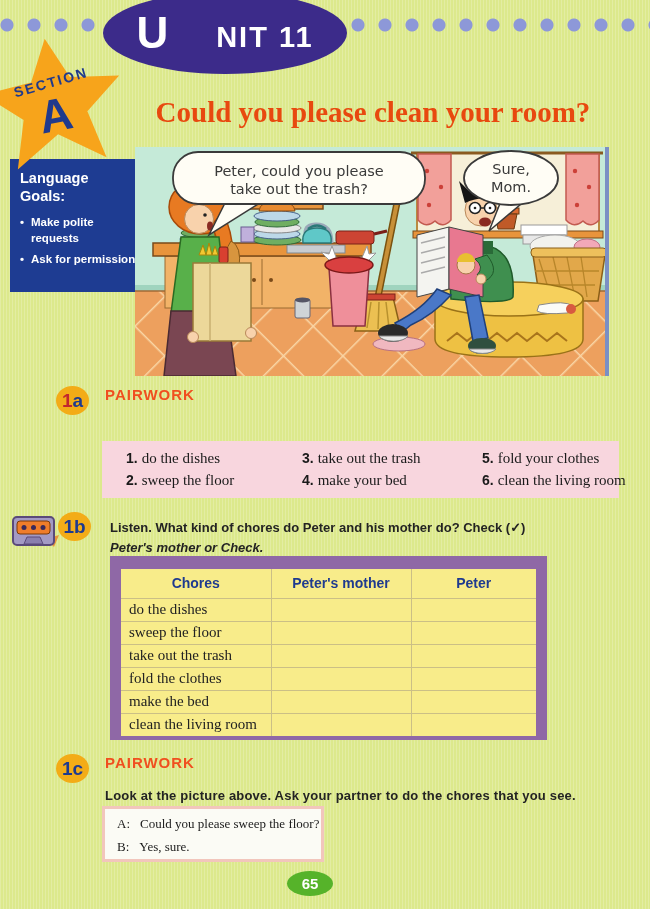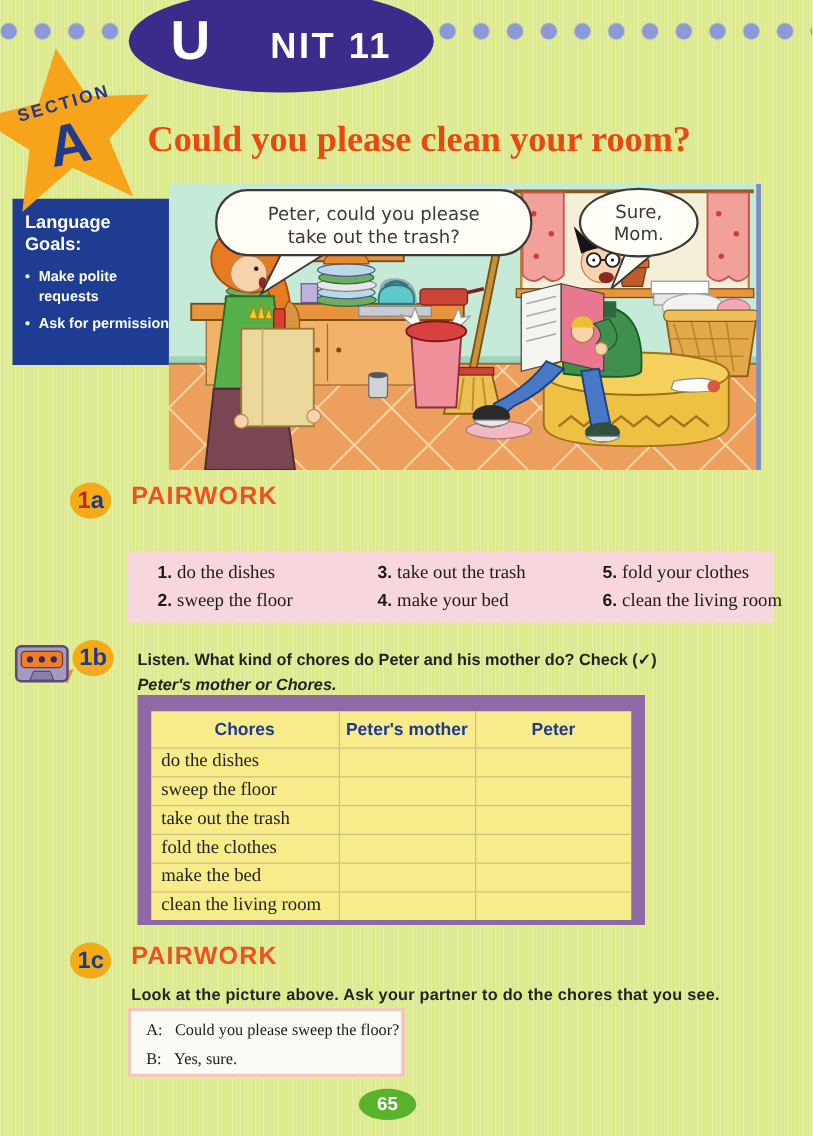--- a/index.html
+++ b/index.html
@@ -34,21 +34,21 @@
   .star-word {
     position:absolute; top:36px; left:8px; width:124px; text-align:center;
     transform:rotate(-8deg); color:#203a8c; font-weight:bold; font-size:14px; letter-spacing:2px;
   }
   .star-letter {
     position:absolute; top:50px; left:0; width:140px; text-align:center;
     color:#203a8c; font-weight:bold; font-size:46px; transform:rotate(-3deg);
   }
   
   .title {
-    position:absolute; left:118px; top:96px; width:510px; text-align:left;
+    position:absolute; left:118px; top:96px; width:510px; text-align:center;
     font-family:"Liberation Serif", serif; font-weight:bold; font-size:29px; color:#e8490f; z-index:2;
   }
   
   .goals {
     position:absolute; left:10px; top:159px; width:134px; height:133px;
     background:#1e3c92; color:#fff; padding:10px 7px 8px 10px; z-index:2;
   }
   .goals-heading { font-weight:bold; font-size:14.5px; line-height:1.25; }
   .goals ul { list-style:none; margin-top:9px; }
   .goals li { font-weight:bold; font-size:11.5px; line-height:1.4; padding-left:11px; position:relative; margin-bottom:5px; }
@@ -59,37 +59,37 @@
   .comic text { font-family:"DejaVu Sans", sans-serif; }
   
   .badge {
     position:absolute; width:33px; height:29px; border-radius:50%; background:#f3ac17;
     display:flex; align-items:center; justify-content:center;
     font-weight:800; font-size:19px; z-index:2;
   }
   .badge .n-red { color:#c2262e; }
   .badge .n-navy { color:#1e3a8f; }
   .badge .l-navy { color:#1e3a8f; }
-  .pairwork { position:absolute; font-weight:bold; font-size:20px; color:#f04f1f; letter-spacing:1px; z-index:2; }
+  .pairwork { position:absolute; font-weight:bold; font-size:15px; color:#f04f1f; letter-spacing:1px; z-index:2; }
   .instr { position:absolute; font-weight:bold; font-size:13px; color:#232323; letter-spacing:.2px; z-index:2; }
   
   .chores-box {
     position:absolute; left:102px; top:441px; width:517px; height:57px; background:#f8d6de; z-index:2;
     display:grid; grid-template-columns:176px 180px 161px; grid-template-rows:1fr 1fr;
     align-items:center; padding:6px 0 6px 24px;
   }
   .chore { font-family:"Liberation Serif", serif; font-size:15px; color:#1a1a1a; white-space:nowrap; }
   .chore .cnum { font-family:"Liberation Sans", sans-serif; font-weight:bold; font-size:14px; margin-right:4px; }
   
   .cassette { position:absolute; left:12px; top:514px; z-index:2; }
   .instr-1b { position:absolute; left:110px; top:518px; width:480px; font-weight:bold; font-size:13px; color:#232323; line-height:1.5; z-index:2; }
   .instr-1b .em { font-style:italic; }
   
   .chart-table-wrap {
-    position:absolute; left:110px; top:556px; width:406px; height:184px;
+    position:absolute; left:110px; top:556px; width:437px; height:184px;
     background:#8f68a6; padding:13px 11px 12px 11px; z-index:2;
   }
   table.chores-table { width:100%; height:100%; border-collapse:collapse; background:#f8ec8a; }
   table.chores-table th {
     font-weight:bold; font-size:14px; color:#1e3a8f; text-align:center; height:29px;
     border:1px solid #cbbf86; border-top:none;
   }
   table.chores-table td {
     font-family:"Liberation Serif", serif; font-size:15px; color:#222; height:23px;
     padding-left:8px; border:1px solid #cbbf86; border-bottom:none;
@@ -337,21 +337,21 @@
         <circle cx="31" cy="13.5" r="2.5" fill="#3a2a5a"></circle>
       <path d="M12 30 l3 -7 h13 l3 7 z" fill="#8a7fae" stroke="#5a4a7a"></path>
     </svg>
   </div>
   <div class="badge" style="left:58px; top:512px;">
     <span class="n-navy">1</span>
       <span class="l-navy">b</span>
   </div>
   <div class="instr-1b">
     <span>Listen. What kind of chores do Peter and his mother do? Check (✓)</span><br>
-    <span class="em">Peter's mother</span><span class="em"> or </span><span class="em">Chores.</span>
+    <span class="em">Peter's mother</span><span class="em"> or </span><span class="em">Check.</span>
   </div>
 
   <div class="chart-table-wrap">
     <table class="chores-table">
       <thead>
         <tr>
           <th>Chores</th>
           <th>Peter's mother</th>
           <th>Peter</th>
         </tr>

